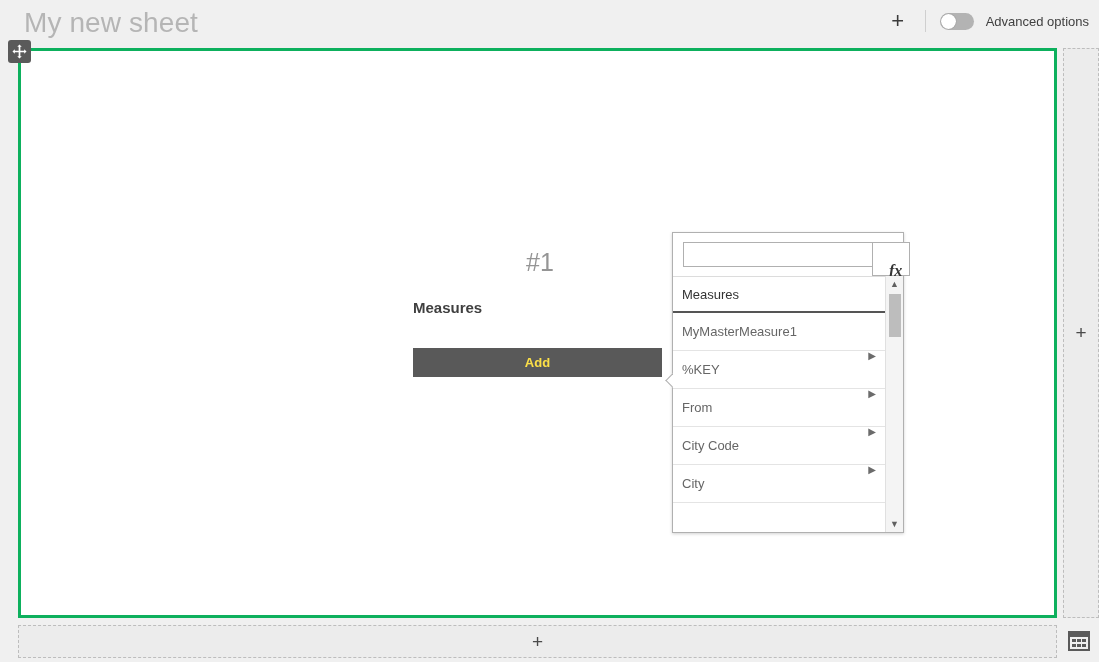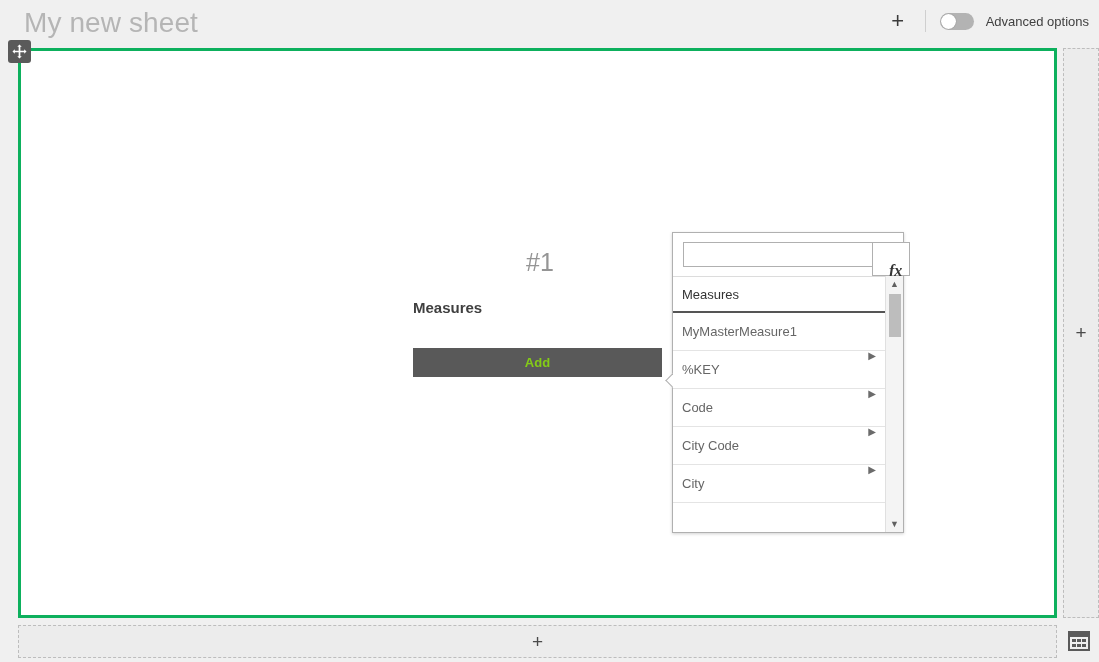--- a/index.html
+++ b/index.html
@@ -132,21 +132,21 @@
     color: #404040;
     padding-left: 18px;
     margin-bottom: 32px;
   }
   #add-measure-button {
     display: block;
     width: 249px;
     height: 29px;
     margin-left: 18px;
     background: #595959;
-    color: #84cc16;
+    color: #fde047;
     border: none;
     font-size: 13px;
     font-weight: bold;
     font-family: "Liberation Sans", sans-serif;
     cursor: pointer;
     padding: 0;
   }
 
   
   #field-popover {
@@ -370,21 +370,21 @@
     <div class="list-item">
       <span>MyMasterMeasure1</span>
     </div>
 
 
     <div class="list-item">
       <span>%KEY</span>
       <span class="item-arrow">▶</span>
     </div>
     <div class="list-item">
-      <span>Code</span>
+      <span>From</span>
       <span class="item-arrow">▶</span>
     </div>
     <div class="list-item">
       <span>City Code</span>
       <span class="item-arrow">▶</span>
     </div>
     <div class="list-item">
       <span>City</span>
       <span class="item-arrow">▶</span>
     </div>

